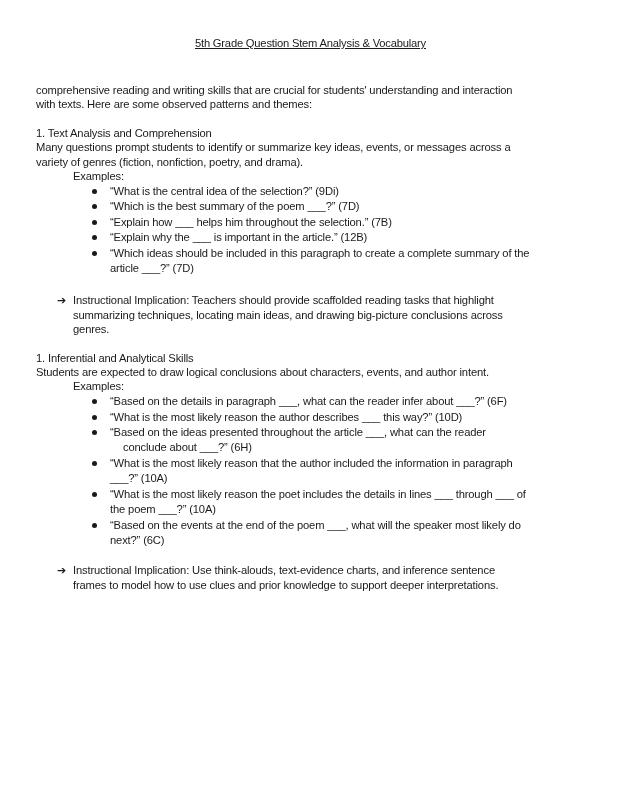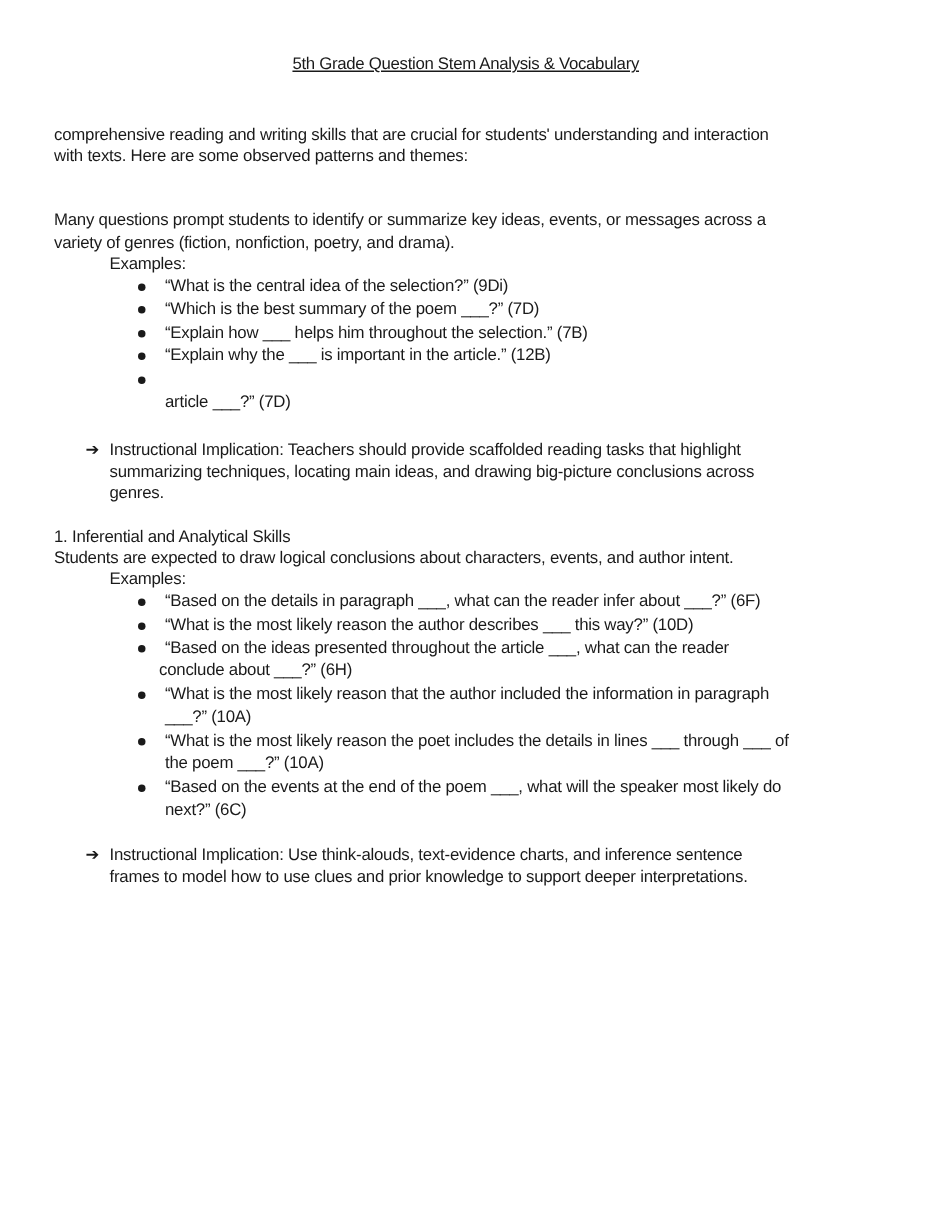--- a/index.html
+++ b/index.html
@@ -14,51 +14,53 @@
 </style>
 </head>
 <body>
 
 <div class="page">
   <div class="title">5th Grade Question Stem Analysis &amp; Vocabulary</div>
 
   <div class="line" style="left:36px;top:83px">comprehensive reading and writing skills that are crucial for students' understanding and interaction</div>
   <div class="line" style="left:36px;top:97px">with texts. Here are some observed patterns and themes:</div>
 
+  <div class="line" style="left:36px;top:126px">1. Text Analysis and Comprehension</div>
   <div class="line" style="left:36px;top:140px">Many questions prompt students to identify or summarize key ideas, events, or messages across a</div>
   <div class="line" style="left:36px;top:155px">variety of genres (fiction, nonfiction, poetry, and drama).</div>
   <div class="line" style="left:73px;top:169px">Examples:</div>
 
   <div class="bullet" style="left:92px;top:189px"></div>
   <div class="line" style="left:110px;top:184px">“What is the central idea of the selection?” (9Di)</div>
   <div class="bullet" style="left:92px;top:204px"></div>
   <div class="line" style="left:110px;top:199px">“Which is the best summary of the poem ___?” (7D)</div>
   <div class="bullet" style="left:92px;top:220px"></div>
   <div class="line" style="left:110px;top:215px">“Explain how ___ helps him throughout the selection.” (7B)</div>
   <div class="bullet" style="left:92px;top:235px"></div>
   <div class="line" style="left:110px;top:230px">“Explain why the ___ is important in the article.” (12B)</div>
   <div class="bullet" style="left:92px;top:251px"></div>
+  <div class="line" style="left:110px;top:246px">“Which ideas should be included in this paragraph to create a complete summary of the</div>
   <div class="line" style="left:110px;top:261px">article ___?” (7D)</div>
 
   <div class="arrow" style="left:57px;top:293px">➔</div>
   <div class="line" style="left:73px;top:293px">Instructional Implication: Teachers should provide scaffolded reading tasks that highlight</div>
   <div class="line" style="left:73px;top:308px">summarizing techniques, locating main ideas, and drawing big-picture conclusions across</div>
   <div class="line" style="left:73px;top:322px">genres.</div>
 
   <div class="line" style="left:36px;top:351px">1. Inferential and Analytical Skills</div>
   <div class="line" style="left:36px;top:365px">Students are expected to draw logical conclusions about characters, events, and author intent.</div>
   <div class="line" style="left:73px;top:379px">Examples:</div>
 
   <div class="bullet" style="left:92px;top:399px"></div>
   <div class="line" style="left:110px;top:394px">“Based on the details in paragraph ___, what can the reader infer about ___?” (6F)</div>
   <div class="bullet" style="left:92px;top:415px"></div>
   <div class="line" style="left:110px;top:410px">“What is the most likely reason the author describes ___ this way?” (10D)</div>
   <div class="bullet" style="left:92px;top:430px"></div>
   <div class="line" style="left:110px;top:425px">“Based on the ideas presented throughout the article ___, what can the reader</div>
-  <div class="line" style="left:106px;top:440px">conclude about ___?” (6H)</div>
+  <div class="line" style="left:123px;top:440px">conclude about ___?” (6H)</div>
   <div class="bullet" style="left:92px;top:461px"></div>
   <div class="line" style="left:110px;top:456px">“What is the most likely reason that the author included the information in paragraph</div>
   <div class="line" style="left:110px;top:471px">___?” (10A)</div>
   <div class="bullet" style="left:92px;top:492px"></div>
   <div class="line" style="left:110px;top:487px">“What is the most likely reason the poet includes the details in lines ___ through ___ of</div>
   <div class="line" style="left:110px;top:502px">the poem ___?” (10A)</div>
   <div class="bullet" style="left:92px;top:523px"></div>
   <div class="line" style="left:110px;top:518px">“Based on the events at the end of the poem ___, what will the speaker most likely do</div>
   <div class="line" style="left:110px;top:533px">next?” (6C)</div>
 

